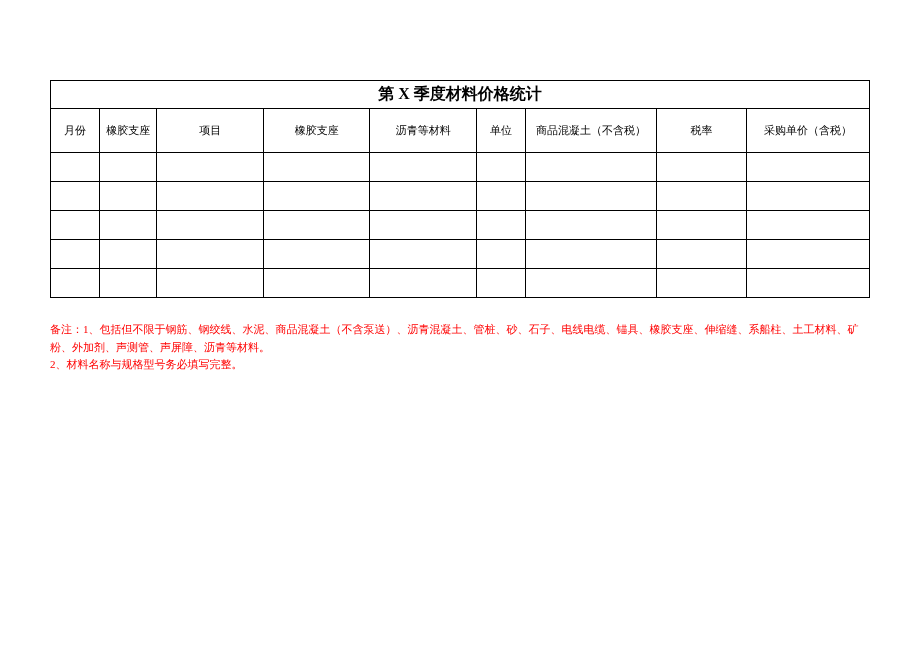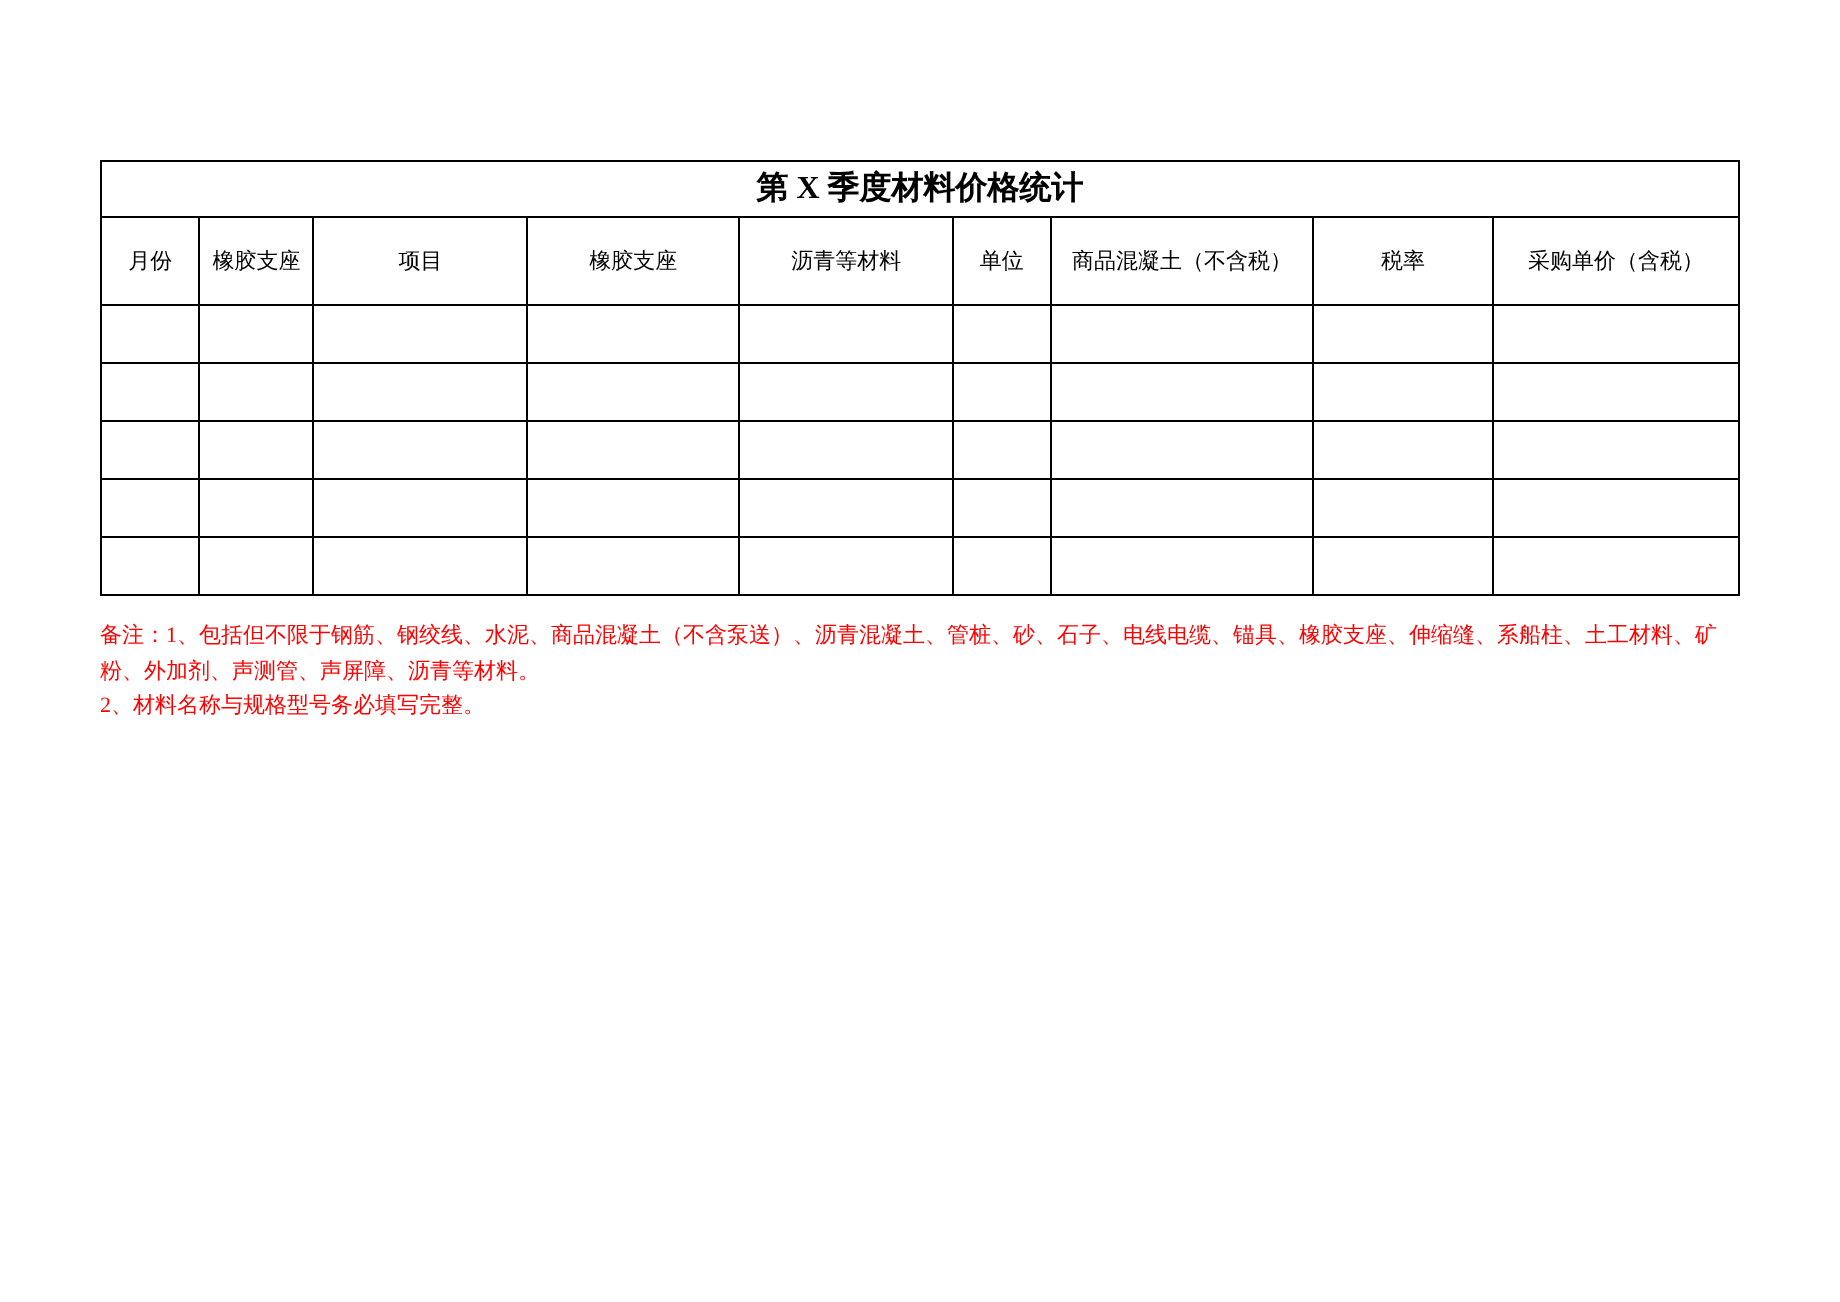--- a/index.html
+++ b/index.html
@@ -32,21 +32,21 @@
     }
     .title-row th {
       font-size: 16px;
       font-weight: bold;
       padding: 3px 0;
     }
     .blank-row td {
       height: 15px;
     }
     .notes {
-      margin-top: 12px;
+      margin-top: 23px;
       color: #ff0000;
       font-size: 11px;
       line-height: 1.6;
     }
     .notes p {
       margin: 0;
     }
     .col-month { width: 6%; }
     .col-unit { width: 7%; }
     .col-project { width: 13%; }

